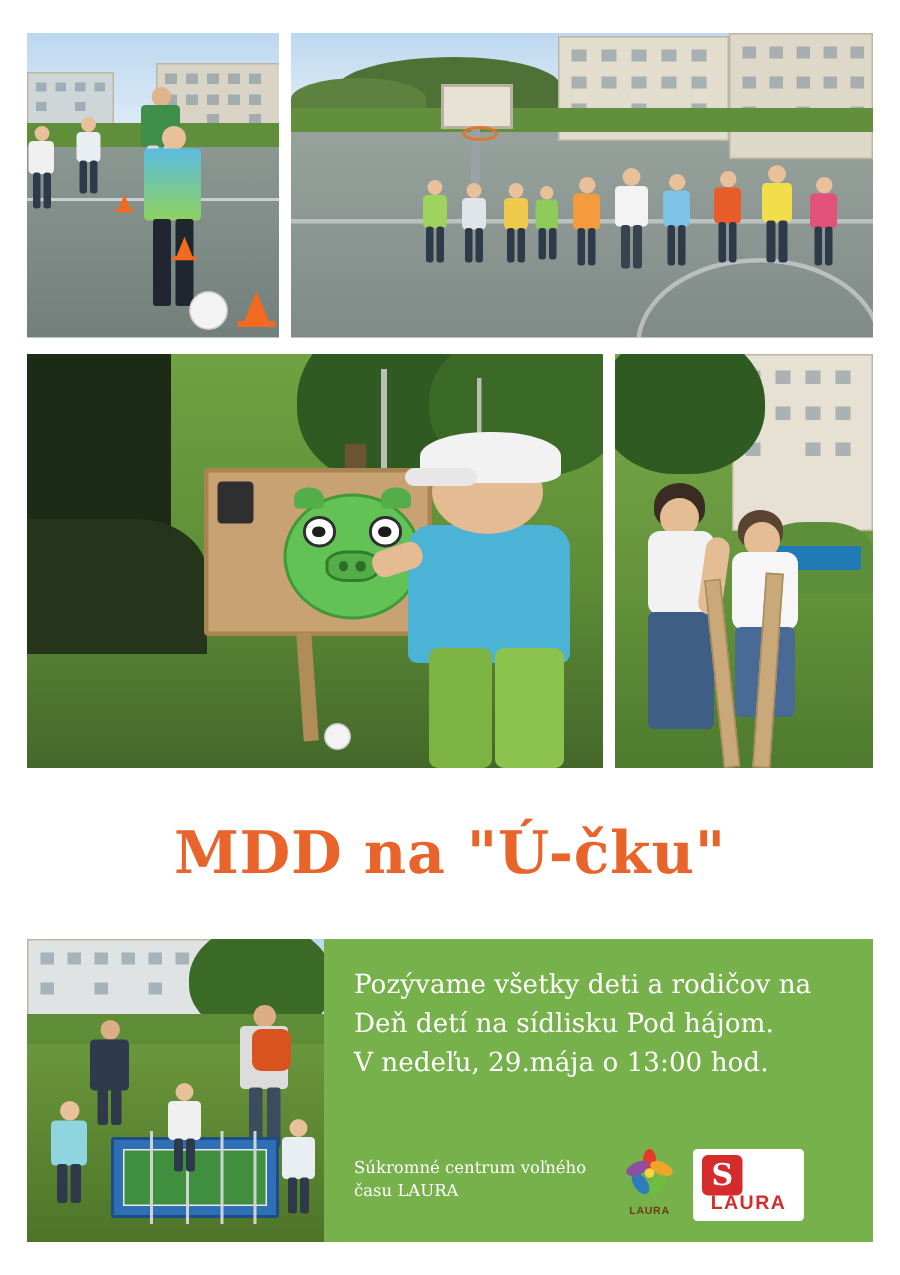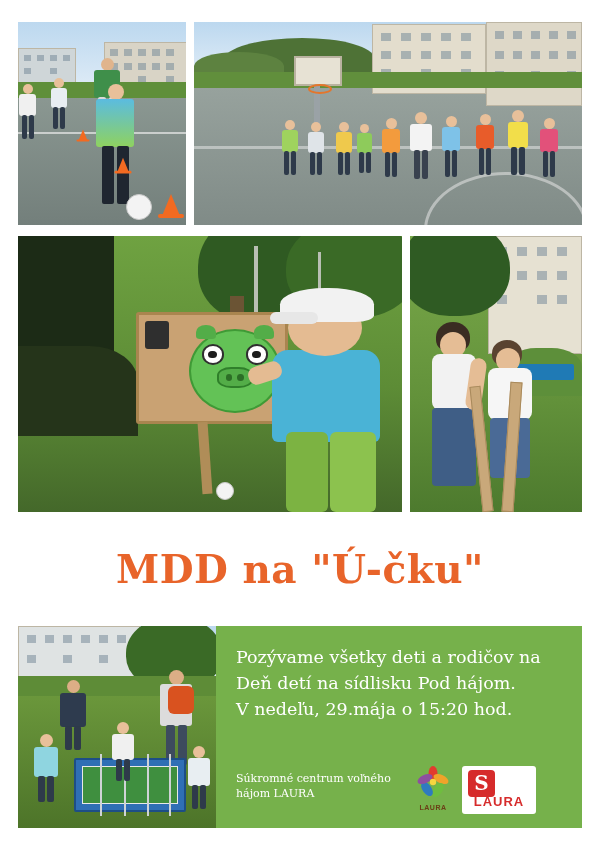--- a/index.html
+++ b/index.html
@@ -612,24 +612,24 @@
       <div class="leg" style="left:6px; top:39px; width:6px; height:24px;"></div>
       <div class="leg" style="left:14px; top:39px; width:6px; height:24px;"></div>
     </div>
   </div>
 
   <div class="green-panel" style="left:216px; top:626px; width:366px; height:202px;">
   </div>
 
   <div class="invite" style="left:236px; top:644px; width:336px;">Pozývame všetky deti a rodičov na
 Deň detí na sídlisku Pod hájom.
-V nedeľu, 29.mája o 15:20 hod.</div>
+V nedeľu, 29.mája o 13:00 hod.</div>
 
   <div class="org" style="left:236px; top:771px; width:160px;">Súkromné centrum voľného
-hájom LAURA</div>
+času LAURA</div>
 
   <div class="logo-laura" style="left:410px; top:765px;">
     <svg viewBox="0 0 46 46" width="46" height="46" aria-hidden="true">
       <g transform="translate(23,18)">
         <ellipse cx="0" cy="-9" rx="4.5" ry="8" fill="#e23b2e"></ellipse>
         <ellipse cx="8" cy="-4" rx="8" ry="4.2" fill="#f0a32a" transform="rotate(25 8 -4)"></ellipse>
         <ellipse cx="5" cy="7" rx="4.5" ry="8" fill="#6fbd3f" transform="rotate(35 5 7)"></ellipse>
         <ellipse cx="-6" cy="6" rx="4.5" ry="8" fill="#2f7bbf" transform="rotate(-35 -6 6)"></ellipse>
         <ellipse cx="-8" cy="-4" rx="8" ry="4.2" fill="#8e4fa0" transform="rotate(-25 -8 -4)"></ellipse>
         <circle cx="0" cy="-1" r="3.2" fill="#f6d63f"></circle>

